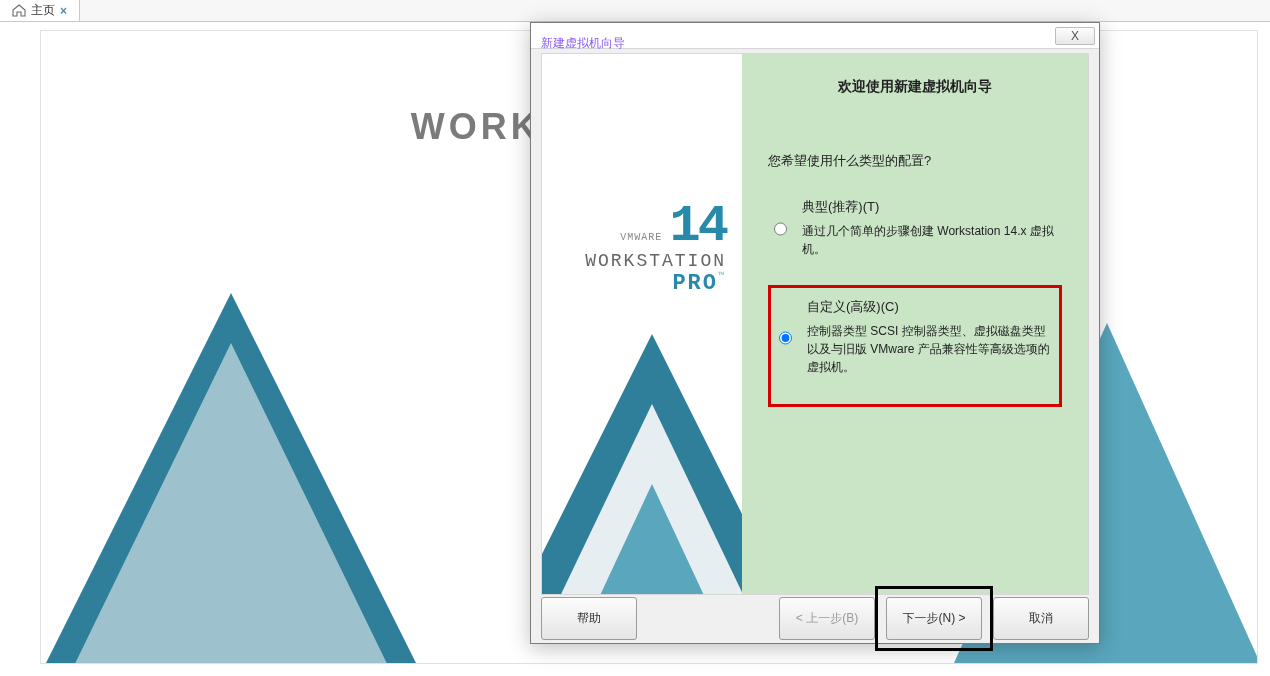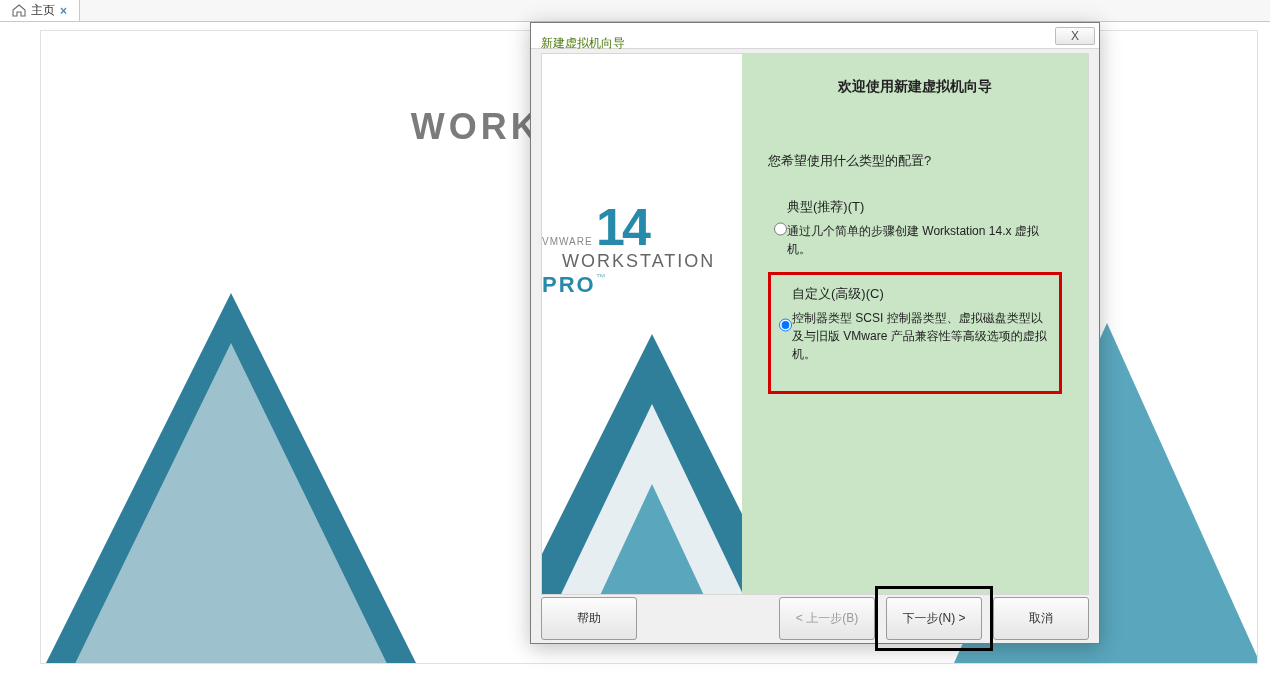--- a/index.html
+++ b/index.html
@@ -20,44 +20,44 @@
 
   .ws-heading { position: absolute; top: 75px; left: 0; right: 0; text-align: center; font-size: 36px; font-weight: 600; letter-spacing: 4px; color: #7b7b7b; }
 
   .tile { position: absolute; top: 132px; left: 50%; transform: translateX(-50%); width: 196px; height: 152px; background: #e9e9e9; border: 1px solid #d2d2d2; display: flex; flex-direction: column; align-items: center; justify-content: center; gap: 16px; cursor: pointer; }
   .tile .plus { font-size: 48px; font-weight: 700; color: #3a3a3a; line-height: 1; }
   .tile .tile-label { font-size: 14px; color: #333; }
 
   
   .wizard { position: absolute; left: 530px; top: 0; width: 570px; height: 622px; background: #f0f0f0; border: 1px solid #7a7a7a; box-shadow: 0 4px 20px rgba(0,0,0,.25); }
   .wiz-title { height: 26px; display: flex; align-items: center; justify-content: space-between; padding: 0 4px 0 10px; background: #fff; border-bottom: 1px solid #d7d7d7; }
-  .wiz-title-text { color: #4d7c0f; margin-top: 16px; }
+  .wiz-title-text { color: #8b5cf6; margin-top: 16px; }
   .wiz-close { width: 40px; height: 18px; display: flex; align-items: center; justify-content: center; border: 1px solid #bdbdbd; border-radius: 2px; background: linear-gradient(#fdfdfd,#e8e8e8); cursor: pointer; font-family: Arial; color: #555; }
 
   .wiz-body { position: absolute; left: 10px; right: 10px; top: 30px; bottom: 48px; background: #fff; display: flex; border: 1px solid #d7d7d7; }
 
   
   .brand-pane { width: 200px; position: relative; overflow: hidden; background: #fff; }
-  .brand-logo { position: absolute; top: 150px; left: 0; right: 8px; color: #565656; }
+  .brand-logo { position: absolute; top: 150px; left: 0; right: 16px; text-align: right; color: #565656; font-family: Liberation Mono, monospace; }
   .brand-logo .big14 { font-size: 52px; font-weight: 700; letter-spacing: -3px; color: #278aaa; line-height: .9; }
   .brand-logo .small-vm { font-size: 10px; letter-spacing: 1px; color: #888; }
   .brand-logo .ws-word { font-size: 18px; letter-spacing: 2px; color: #666; padding-left: 20px; }
   .brand-logo .pro-word { font-size: 22px; font-weight: 600; letter-spacing: 2px; color: #278aaa; }
   .brand-tri svg { display: block; }
 
   
   .config-pane { flex: 1; background: #c9e5c6; padding: 24px 26px 10px 26px; color: #222; }
   .config-head { text-align: center; font-size: 14px; font-weight: 700; margin-bottom: 56px; }
   .config-q { font-size: 13px; margin-bottom: 22px; }
-  .opt { display: flex; gap: 0; padding: 6px 6px 4px 6px; }
+  .opt { display: flex; gap: 15px; padding: 6px 6px 4px 6px; }
   .opt input[type=radio] { margin-top: 2px; }
   .opt-body { flex: 1; }
   .opt-title { font-size: 13px; margin-bottom: 6px; }
   .opt-desc { font-size: 12px; line-height: 1.5; }
-  .opt-custom { border: 3px solid #d40000; padding: 10px 8px 28px 8px; margin-top: 10px; }
+  .opt-custom { border: 3px solid #d40000; padding: 10px 8px 28px 8px; margin-top: 23px; }
 
   
   .wiz-buttons { position: absolute; left: 10px; right: 10px; bottom: 8px; height: 34px; display: flex; align-items: center; }
   .btn { height: 43px; min-width: 96px; padding: 0 10px; background: linear-gradient(#fcfcfc,#e5e5e5); border: 1px solid #9b9b9b; border-radius: 3px; color: #333; font-size: 12px; cursor: pointer; display: inline-flex; align-items: center; justify-content: center; }
   .btn:disabled { color: #9a9a9a; cursor: default; }
   .btn-group-right { margin-left: auto; display: flex; align-items: center; }
   .btn-next-wrap { border: 3px solid #000000; padding: 8px; }
 </style>
 </head>
 <body>

